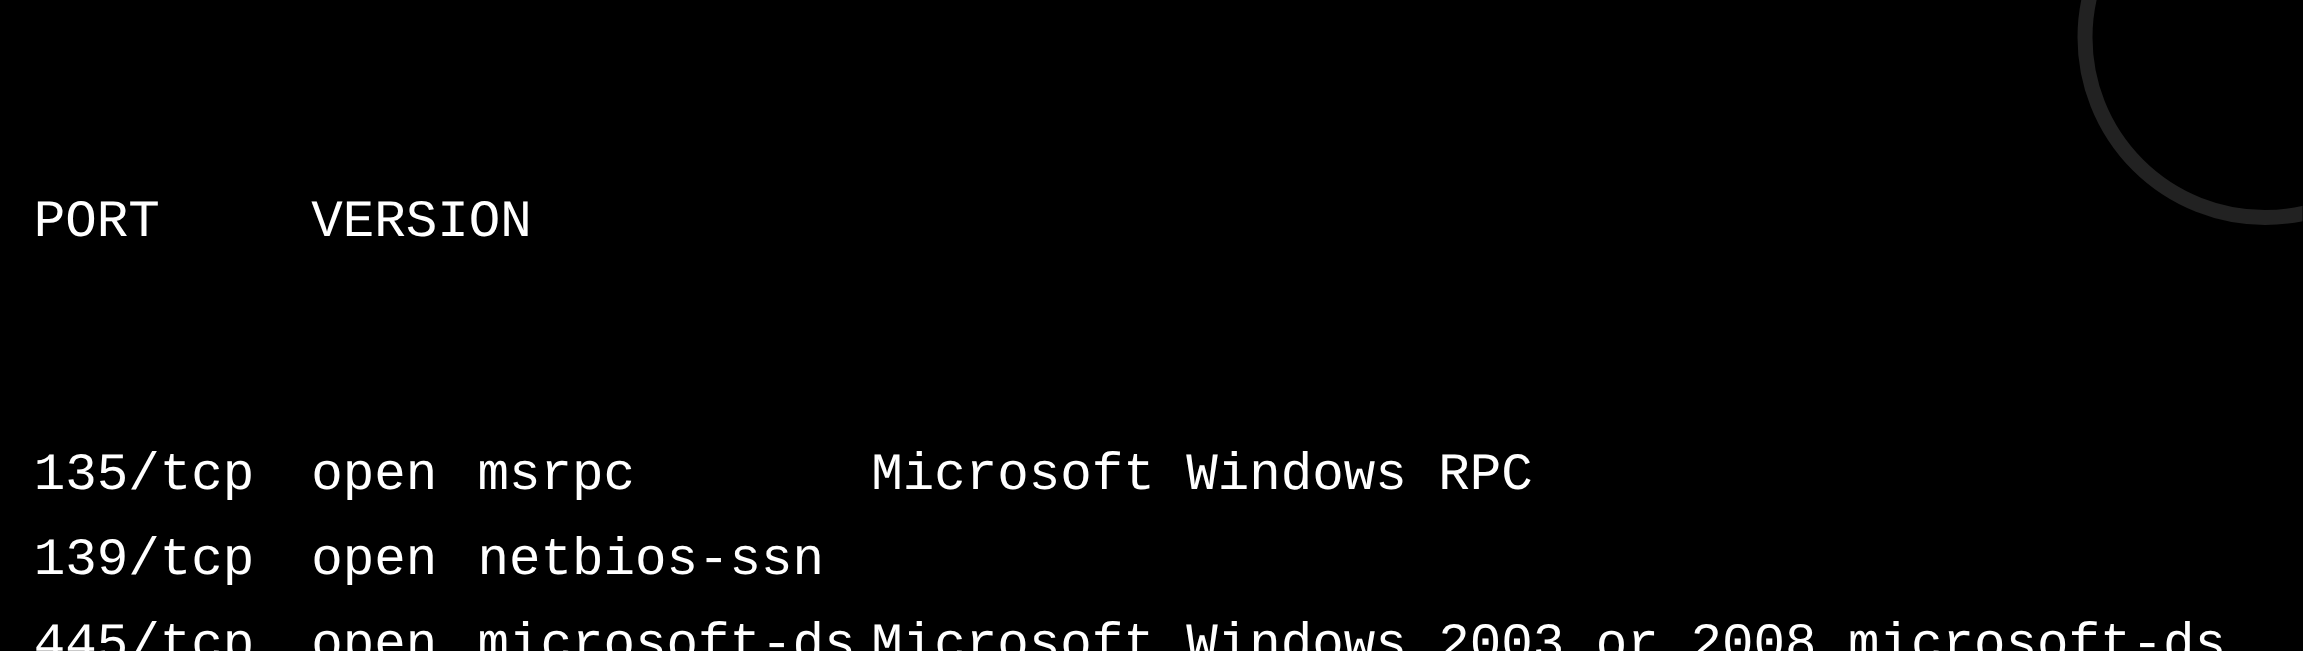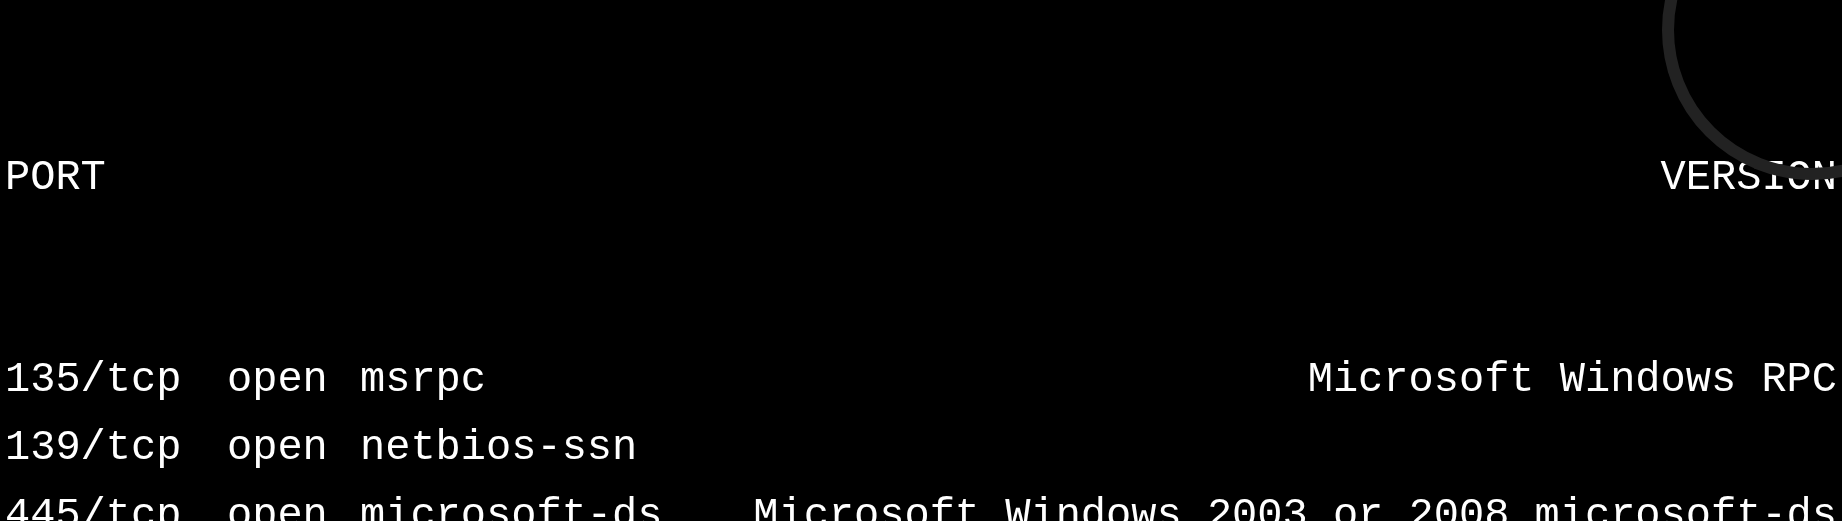--- a/index.html
+++ b/index.html
@@ -19,36 +19,36 @@
       overflow: hidden;
       position: relative;
     }
     .terminal-output {
       white-space: pre;
     }
     .row {
       display: flex;
       height: 68px;
       align-items: center;
+      margin-left: 22px;
     }
     .col-port {
       width: 222px;
       flex-shrink: 0;
     }
     .col-state {
       width: 133px;
       flex-shrink: 0;
     }
     .col-service {
       width: 315px;
       flex-shrink: 0;
     }
     .col-version {
       flex: 1;
-      text-align: right;
     }
     .arc {
       position: absolute;
       right: -120px;
       top: -120px;
       width: 300px;
       height: 300px;
       border: 12px solid #222;
       border-radius: 50%;
       pointer-events: none;

